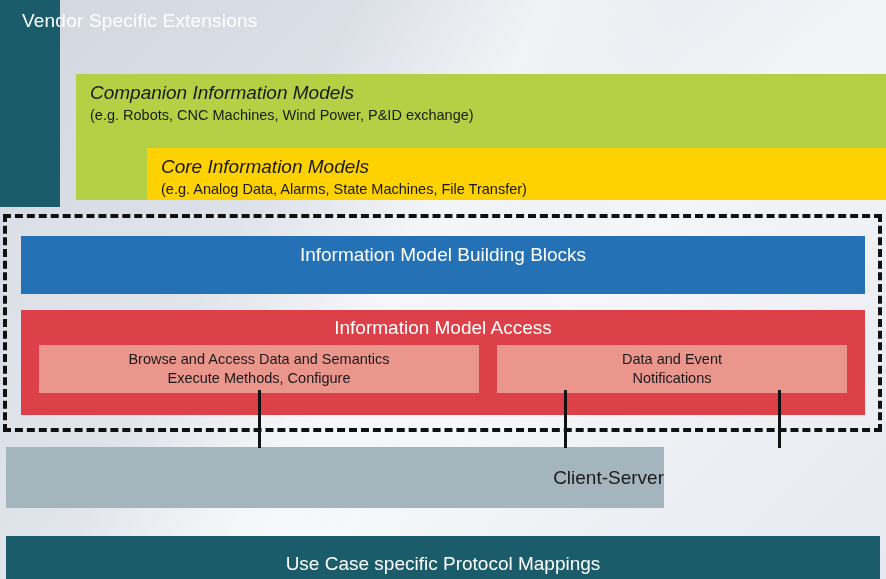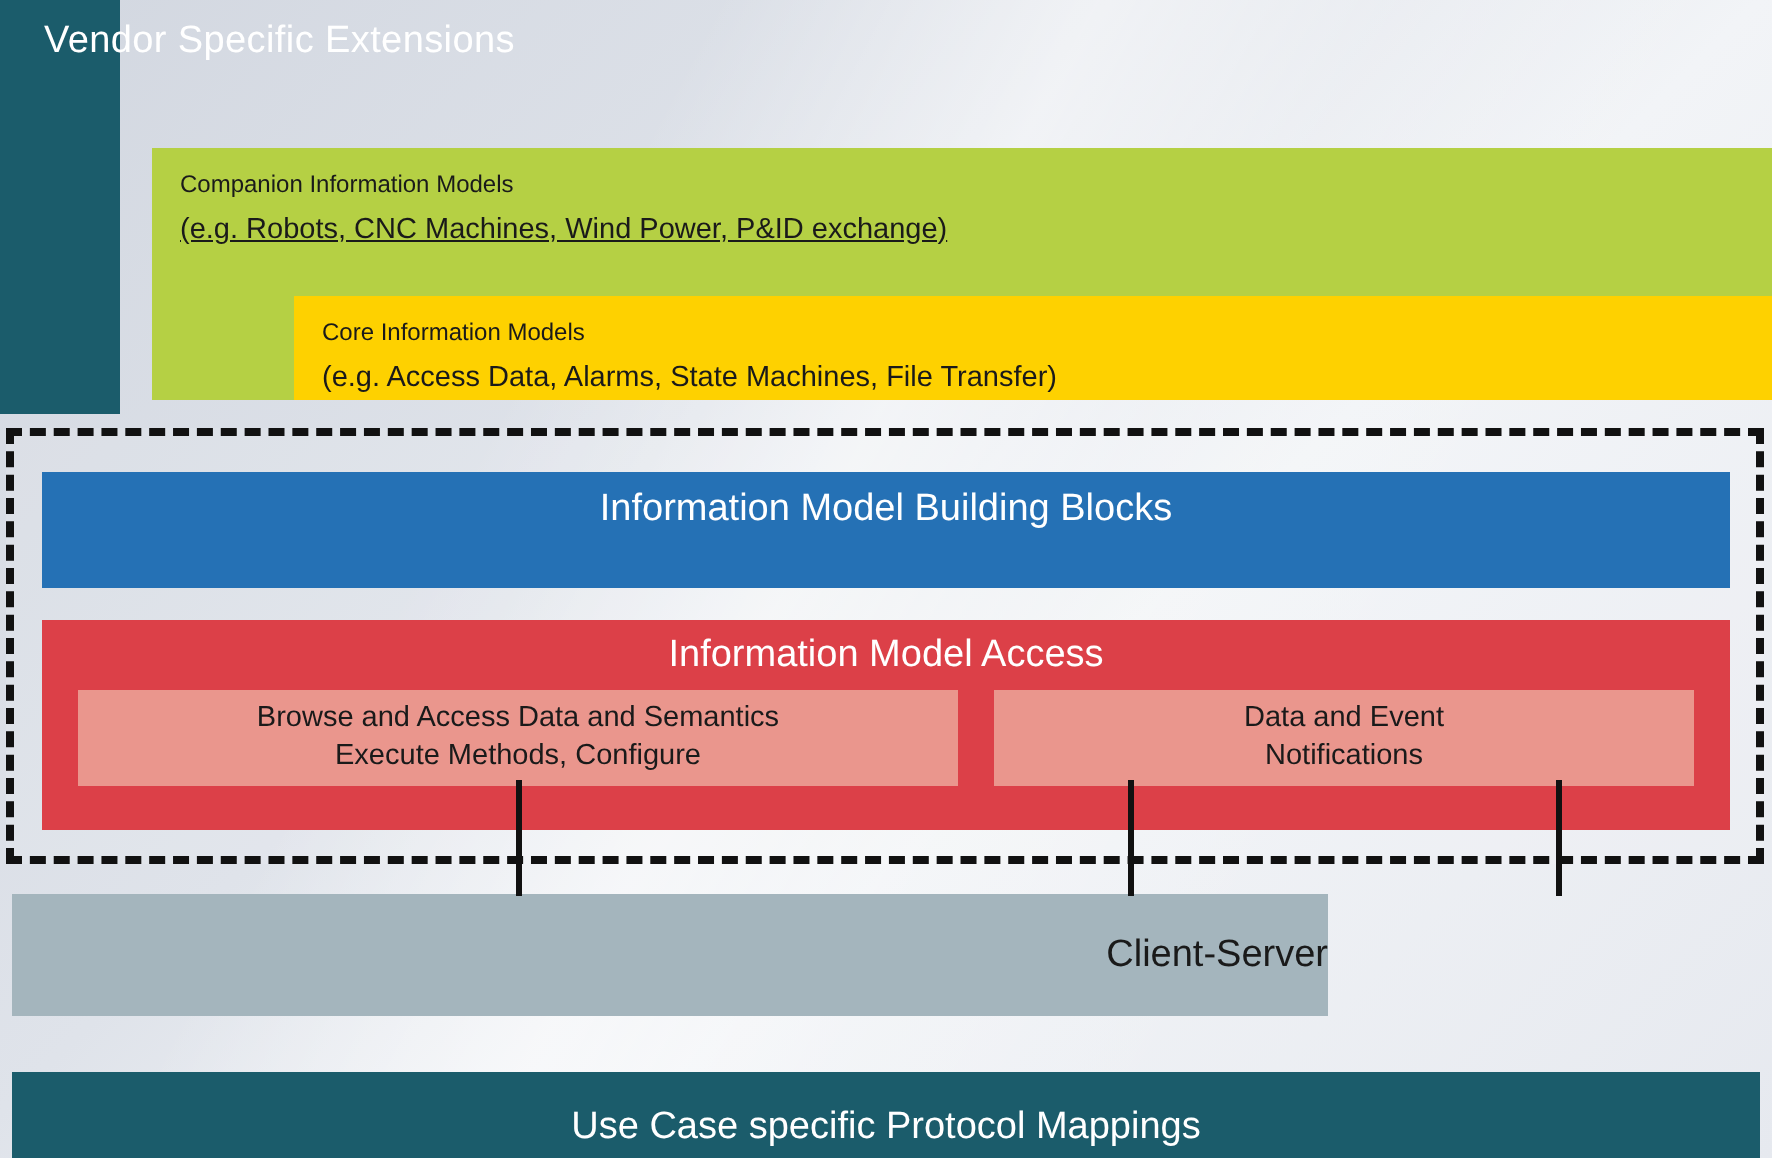--- a/index.html
+++ b/index.html
@@ -49,33 +49,34 @@
     left: 76px; top: 74px; width: 810px; height: 126px;
     background: #b5d044;
   }
   #core-block {
     left: 147px; top: 148px; width: 739px; height: 52px;
     background: #fed100;
   }
   .layer-title {
     position: absolute;
     color: #1a1a1a;
-    font-size: 12px;
+    font-size: 19px;
     line-height: 21px;
     white-space: nowrap;
+    font-style: italic;
   }
   .layer-sub {
     position: absolute;
     color: #1a1a1a;
     font-size: 14.5px;
     line-height: 18px;
     white-space: nowrap;
   }
   #companion-title { left: 90px; top: 82px; }
-  #companion-sub   { left: 90px; top: 106px; text-decoration: underline; }
+  #companion-sub   { left: 90px; top: 106px; }
   #core-title      { left: 161px; top: 156px; text-align: right; }
   #core-sub        { left: 161px; top: 180px; }
 
   
   #opcua-region {
     left: 3px; top: 214px; width: 879px; height: 218px;
     border: 4px dashed #111111;
     background: rgba(255,255,255,0.10);
   }
 
@@ -186,21 +187,21 @@
 
   <div class="box" id="vendor-block"></div>
   <div id="vendor-title">Vendor Specific Extensions</div>
 
   <div class="box" id="companion-block"></div>
   <div class="layer-title" id="companion-title">Companion Information Models</div>
   <div class="layer-sub" id="companion-sub">(e.g. Robots, CNC Machines, Wind Power, P&amp;ID exchange)</div>
 
   <div class="box" id="core-block"></div>
   <div class="layer-title" id="core-title">Core Information Models</div>
-  <div class="layer-sub" id="core-sub">(e.g. Access Data, Alarms, State Machines, File Transfer)</div>
+  <div class="layer-sub" id="core-sub">(e.g. Analog Data, Alarms, State Machines, File Transfer)</div>
 
   <div class="box" id="opcua-region"></div>
 
   <div class="box" id="meta-block"></div>
   <div id="meta-title">Information Model Building Blocks</div>
   <div id="meta-sub">(Meta Model)</div>
 
   <div class="box" id="access-block"></div>
   <div id="access-title">Information Model Access</div>
 

